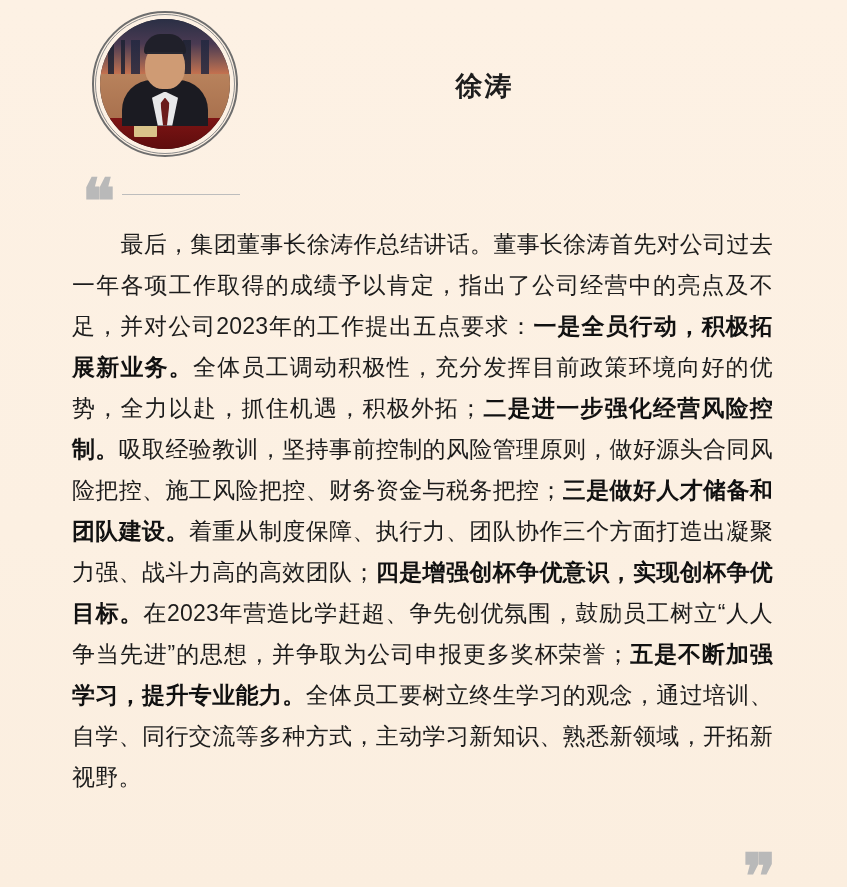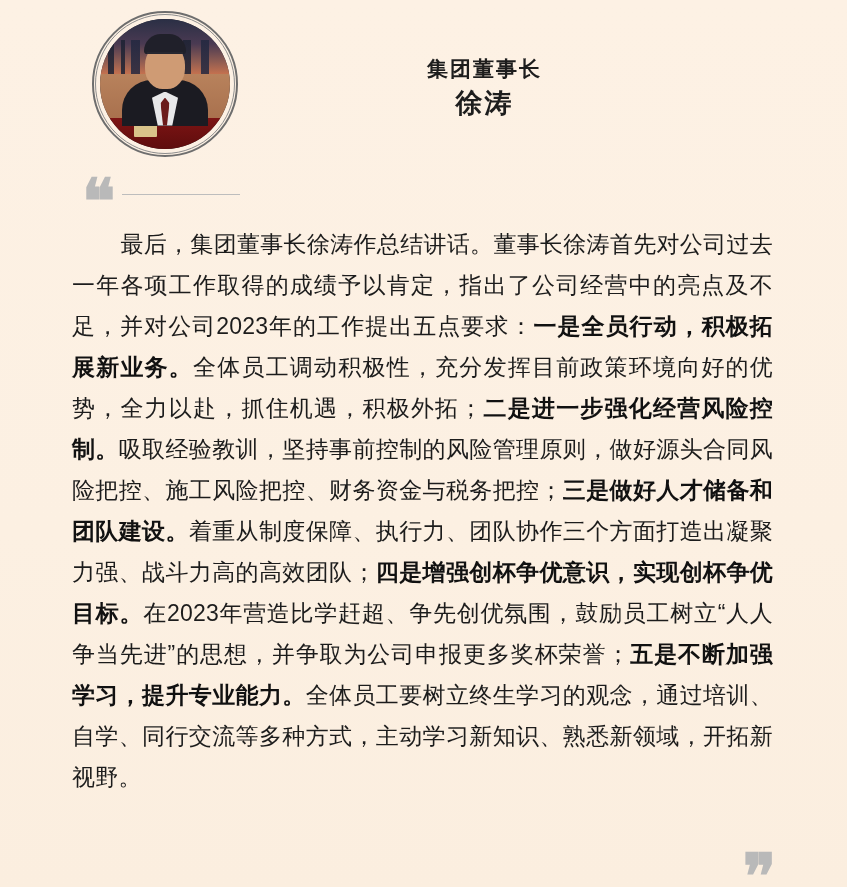--- a/index.html
+++ b/index.html
@@ -251,21 +251,20 @@
         <div class="ph-body"></div>
         <div class="ph-shirt"></div>
         <div class="ph-tie"></div>
         <div class="ph-head"></div>
         <div class="ph-hair"></div>
         <div class="ph-glasses"></div>
       </div>
     </div>
 
     <div class="title-block">
-      <div class="title-line1">集团董事长</div>
       <div class="title-line2">徐涛</div>
     </div>
 
   </div>
 
   <div class="quote-open">
     <span class="qmark">❝</span>
     <span class="qrule"></span>
   </div>
 

